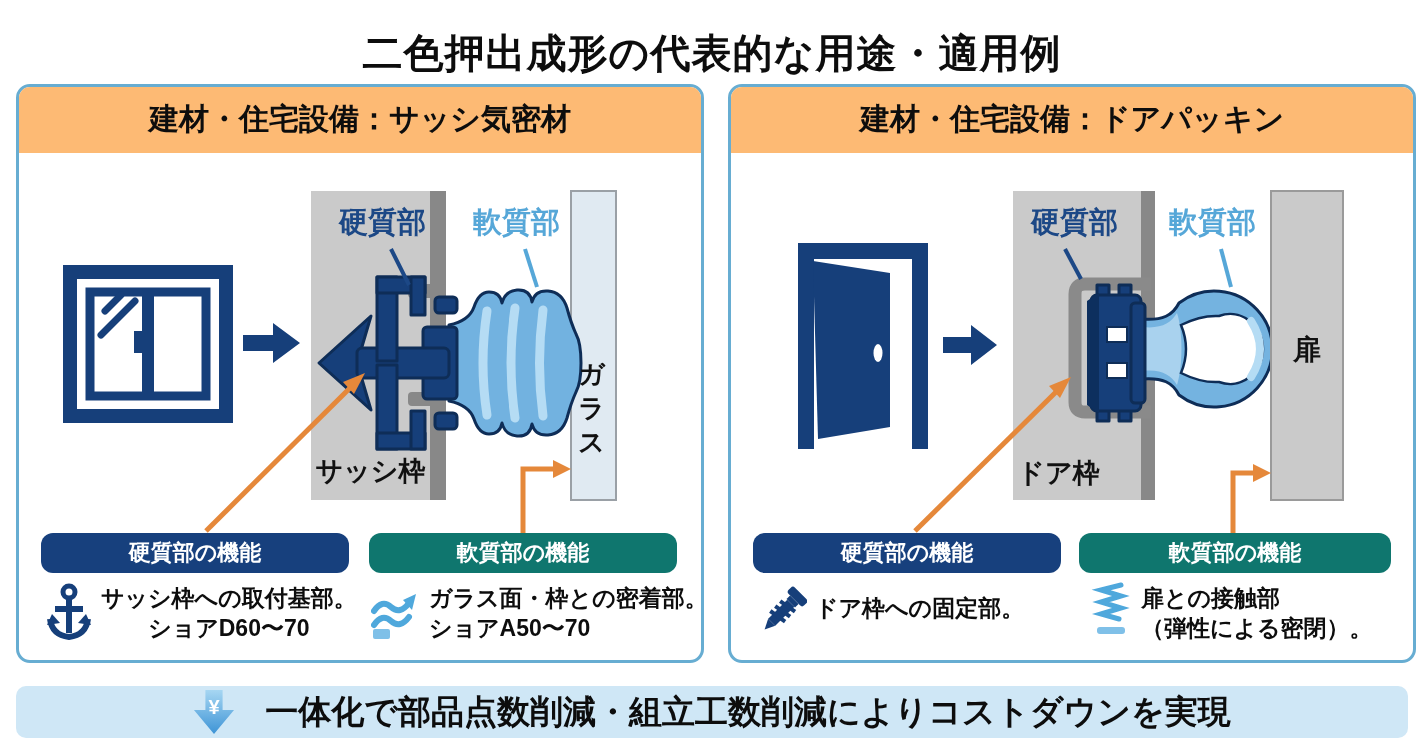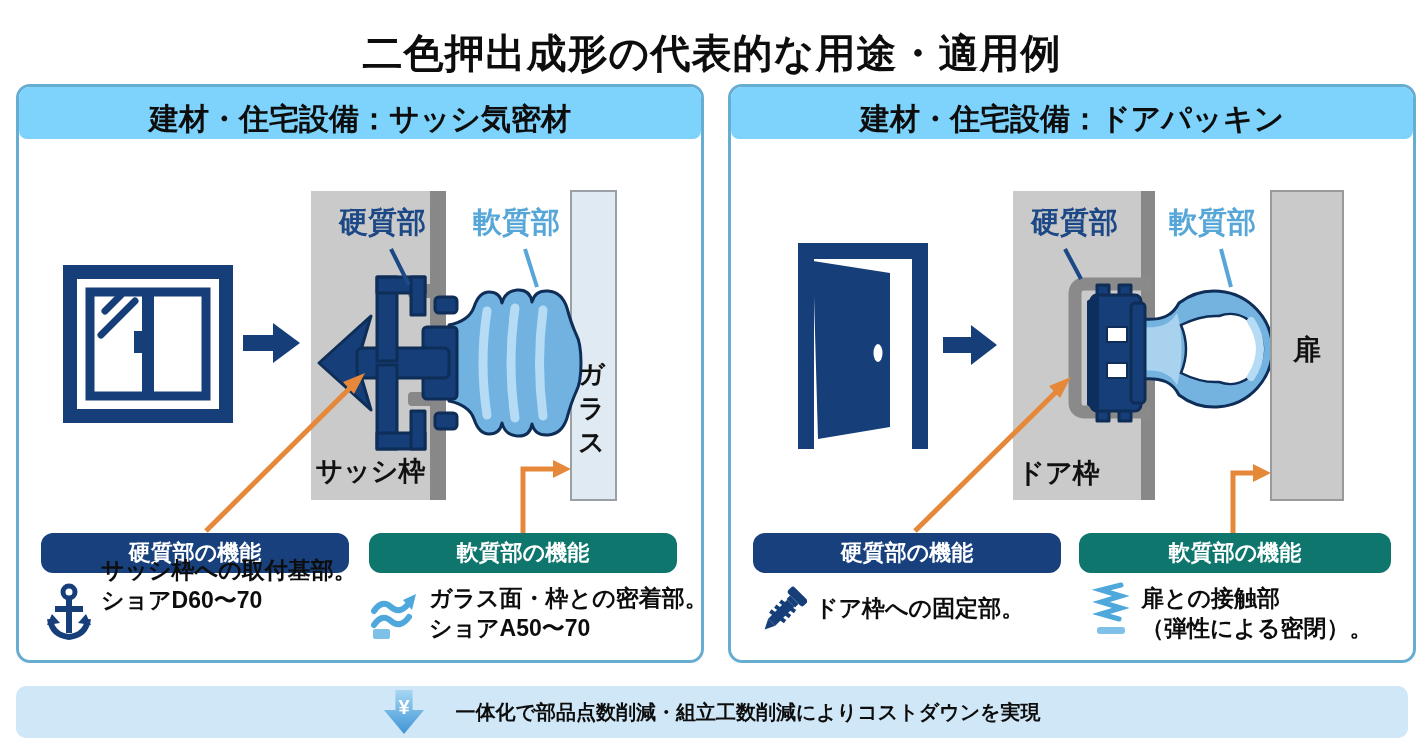--- a/index.html
+++ b/index.html
@@ -5,37 +5,37 @@
   html,body{margin:0;padding:0;background:#fff;}
   *{box-sizing:border-box;}
   body{font-family:"Liberation Sans","DejaVu Sans",sans-serif;color:#111;}
   .stage{position:relative;width:1424px;height:752px;background:#fff;overflow:hidden;}
   .title{position:absolute;left:0;top:4px;width:100%;text-align:center;
          font-size:40px;font-weight:bold;letter-spacing:1px;color:#0d0d0d;margin-top:22px;}
   .panel{position:absolute;top:84px;width:688px;height:579px;background:#fff;
          border:3px solid #67add2;border-radius:14px;overflow:hidden;}
   .panel.left{left:16px;}
   .panel.right{left:728px;}
-  .panel-header{position:absolute;left:0;top:0;width:100%;height:52px;background:#7dd3fc;
-                text-align:center;line-height:64px;font-size:30px;font-weight:bold;color:#0d0d0d;border-radius:8px;}
+  .panel-header{position:absolute;left:0;top:0;width:100%;height:66px;background:#fdba74;
+                text-align:center;line-height:64px;font-size:30px;font-weight:bold;color:#0d0d0d;}
   .diagram-svg{position:absolute;left:0;top:0;width:688px;height:579px;}
   .part-label{position:absolute;font-size:29px;font-weight:bold;white-space:nowrap;margin-left:8px;}
   .hard-label{color:#1c4886;}
   .soft-label{color:#56a7d8;}
   .band-label{position:absolute;font-size:27px;font-weight:600;color:#111;text-align:center;white-space:nowrap;}
   .vertical-label{writing-mode:vertical-rl;letter-spacing:8px;}
   .pill{position:absolute;top:446px;height:40px;border-radius:12px;color:#fff;
         font-size:22px;font-weight:bold;text-align:center;line-height:40px;white-space:nowrap;}
   .pill.hard{background:#17407d;}
   .pill.soft{background:#0f766e;}
   .func-text{position:absolute;font-size:23px;font-weight:bold;line-height:1.32;color:#0d0d0d;white-space:nowrap;}
   .func-icon{position:absolute;}
   .footer{position:absolute;left:16px;top:686px;width:1392px;height:52px;background:#cfe7f6;
           border-radius:10px;display:flex;align-items:center;justify-content:center;gap:14px;}
-  .footer-text{font-size:20px;font-weight:bold;color:#0d0d0d;white-space:nowrap;margin-left:16px;}
+  .footer-text{font-size:33px;font-weight:bold;color:#0d0d0d;white-space:nowrap;margin-left:16px;}
 </style>
 </head>
 <body>
 
 <div class="stage">
 
   <div class="title">二色押出成形の代表的な用途・適用例</div>
 
   <div class="panel left">
     <svg class="diagram-svg" viewBox="0 0 688 579">
@@ -107,21 +107,21 @@
     <div class="pill soft" style="left:350px;width:308px;">軟質部の機能</div>
 
     <svg class="func-icon" style="left:26px;top:496px;" width="48" height="60" viewBox="0 0 48 60">
       <circle cx="24" cy="9" r="6" fill="none" stroke="#163f7a" stroke-width="5"></circle>
       <line x1="24" y1="15" x2="24" y2="50" stroke="#163f7a" stroke-width="6"></line>
       <line x1="10" y1="26" x2="38" y2="26" stroke="#163f7a" stroke-width="6"></line>
       <path d="M5,36 Q7,52 24,54 Q41,52 43,36" fill="none" stroke="#163f7a" stroke-width="6"></path>
       <polygon points="2,42 15,40 7,31" fill="#163f7a"></polygon>
       <polygon points="46,42 33,40 41,31" fill="#163f7a"></polygon>
     </svg>
-    <div class="func-text" style="left:82px;top:468px;">
+    <div class="func-text" style="left:82px;top:496px;text-align:center;">
       <div>サッシ枠への取付基部。</div>
       <div>ショアD60〜70</div>
     </div>
     <svg class="func-icon" style="left:352px;top:500px;" width="48" height="54" viewBox="0 0 48 54">
       <path d="M3,24 Q11,12 20,20 T38,16" fill="none" stroke="#4fa8dc" stroke-width="6" stroke-linecap="round"></path>
       <polygon points="45,7 41,23 32,13" fill="#4fa8dc"></polygon>
       <path d="M3,38 Q11,26 20,34 T38,30" fill="none" stroke="#4fa8dc" stroke-width="6" stroke-linecap="round"></path>
       <rect x="2" y="42" width="17" height="10" rx="2" fill="#7fc0e8"></rect>
     </svg>
     <div class="func-text" style="left:410px;top:496px;">

